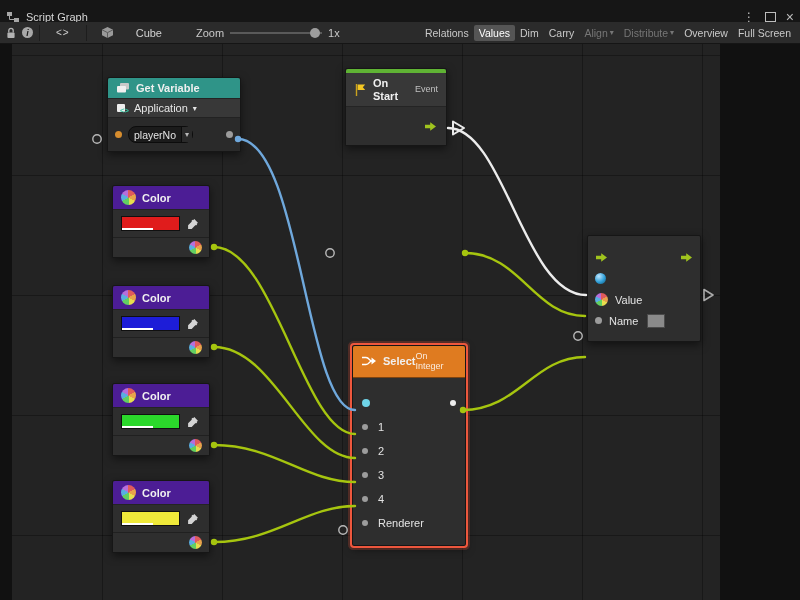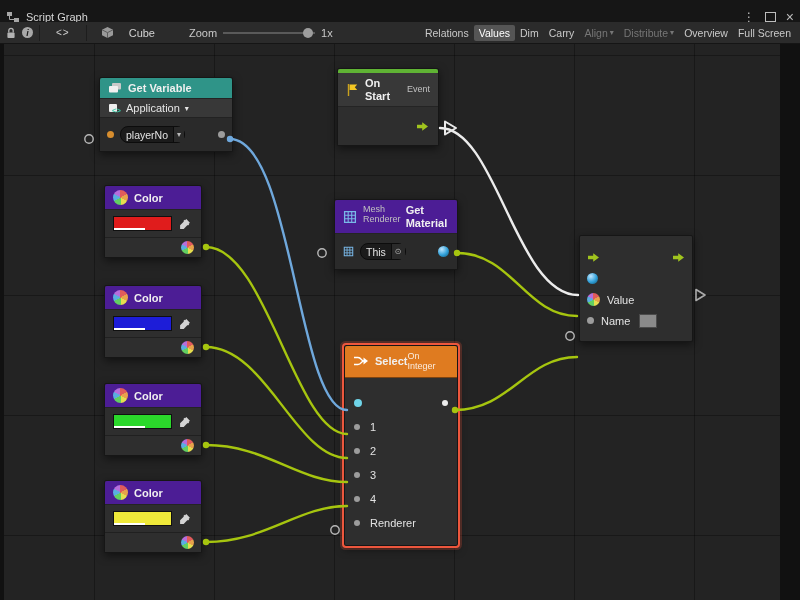--- a/index.html
+++ b/index.html
@@ -18,28 +18,28 @@
   .toolbar{position:absolute;top:22px;left:0;right:0;height:22px;background:#2b2b2b;
            border-bottom:1px solid #151515;display:flex;align-items:center;padding:0 4px;gap:4px;box-sizing:border-box;}
   .tbtn{background:none;border:none;color:#c9c9c9;font-size:10.5px;padding:2px 5px;border-radius:2px;
         font-family:"Liberation Sans",sans-serif;white-space:nowrap;display:flex;align-items:center;gap:2px;}
   .tbtn.active{background:#555;color:#fff;}
   .tbtn.disabled{color:#767676;}
   .tsep{width:1px;height:16px;background:#1d1d1d;margin:0 2px;}
   .info-icon{width:11px;height:11px;border-radius:50%;background:#a8a8a8;color:#1d1d1d;font-weight:bold;
              font-size:9px;display:inline-flex;align-items:center;justify-content:center;font-style:italic;}
   .code-btn{background:none;border:none;color:#cfcfcf;font-size:10px;letter-spacing:1px;padding:2px 10px;}
-  .target-chip{display:flex;align-items:center;gap:15px;color:#d2d2d2;padding:0 8px;}
+  .target-chip{display:flex;align-items:center;gap:22px;color:#d2d2d2;padding:0 8px;}
   .zoom-group{display:flex;align-items:center;gap:6px;margin-left:22px;color:#c9c9c9;}
   .slider{position:relative;width:92px;height:12px;}
   .slider .track{position:absolute;left:0;right:0;top:5px;height:2px;background:#5a5a5a;}
   .slider .handle{position:absolute;top:1px;left:80px;width:10px;height:10px;border-radius:50%;background:#9d9d9d;}
   .t-right{margin-left:auto;display:flex;align-items:center;}
   
-  #canvas{position:absolute;top:44px;left:4px;width:776px;height:556px;background-color:#232323;
+  #canvas{position:absolute;top:44px;left:12px;width:708px;height:556px;background-color:#232323;
     background-image:
       linear-gradient(rgba(0,0,0,.32) 1px,transparent 1px),
       linear-gradient(90deg,rgba(0,0,0,.32) 1px,transparent 1px);
     background-size:120px 120px;background-position:90px 11px;}
   #wires{position:absolute;inset:0;pointer-events:none;}
   #wires path.wire{fill:none;stroke-width:2.4;stroke-linecap:round;pointer-events:stroke;}
   .hollow-port{fill:#232323;stroke:#b8b8b8;stroke-width:1.4;}
   
   .node{position:absolute;background:#2e2e2e;border:1px solid #161616;border-radius:2px;
         box-shadow:0 3px 9px rgba(0,0,0,.5);}
@@ -256,43 +256,20 @@
       <span class="swatch" style="background: rgb(239, 233, 58);"></span>
       <svg width="12" height="12" viewBox="0 0 12 12" class="iconbox">
         <path d="M7.3 1.1 10.9 4.7 9.7 5.9 10.2 6.4 9 7.6 8.5 7.1 4.7 10.9H1.1V7.3L4.9 3.5 4.4 3 5.6 1.8 6.1 2.3z" fill="#d4d4d4"></path>
       </svg>
     </div>
     <div class="cfoot">
       <span class="wheel sm"></span>
     </div>
   </div>
 
-  <div class="node" style="left:330px;top:155px;width:122px;">
-    <div class="nhead">
-      <svg width="14" height="14" viewBox="0 0 13 13" class="iconbox">
-        <path d="M1.5 1.5h10v10h-10z" fill="none" stroke="#79b8e8" stroke-width="1.2"></path>
-        <path d="M1.5 4.8h10M1.5 8.1h10M4.8 1.5v10M8.1 1.5v10" stroke="#79b8e8" stroke-width="1"></path>
-      </svg>
-      <div class="tcol">
-        <span class="tsub">Mesh Renderer</span>
-        <span class="tmain">Get Material</span>
-      </div>
-    </div>
-    <div class="gm-row">
-      <svg width="11" height="11" viewBox="0 0 13 13" class="iconbox">
-        <path d="M1.5 1.5h10v10h-10z" fill="none" stroke="#79b8e8" stroke-width="1.2"></path>
-        <path d="M1.5 4.8h10M1.5 8.1h10M4.8 1.5v10M8.1 1.5v10" stroke="#79b8e8" stroke-width="1"></path>
-      </svg>
-      <span class="dropdown">
-        <span class="dtext">This</span>
-        <span class="dcaret">⊙</span>
-      </span>
-      <span class="dot bluecircle" style="margin-left:auto;"></span>
-    </div>
-  </div>
 
   <div class="node select-node" style="left:340px;top:301px;width:112px;">
     <div class="nhead select-head" style="background: rgb(223, 123, 32);">
       <svg width="16" height="12" viewBox="0 0 16 12" class="iconbox">
         <path d="M1 2.5h4c3.5 0 3 3.5 6 3.5M1 9.5h4c3.5 0 3-3.5 6-3.5" stroke="#fff" stroke-width="1.5" fill="none"></path>
         <path d="M10.5 2.5 15 6l-4.5 3.5z" fill="#fff"></path>
       </svg>
       <div class="tcol" style="align-items:center;">
         <span class="tmain">Select</span>
         <span class="tsub" style="color:rgba(255,255,255,.85);">On Integer</span>

